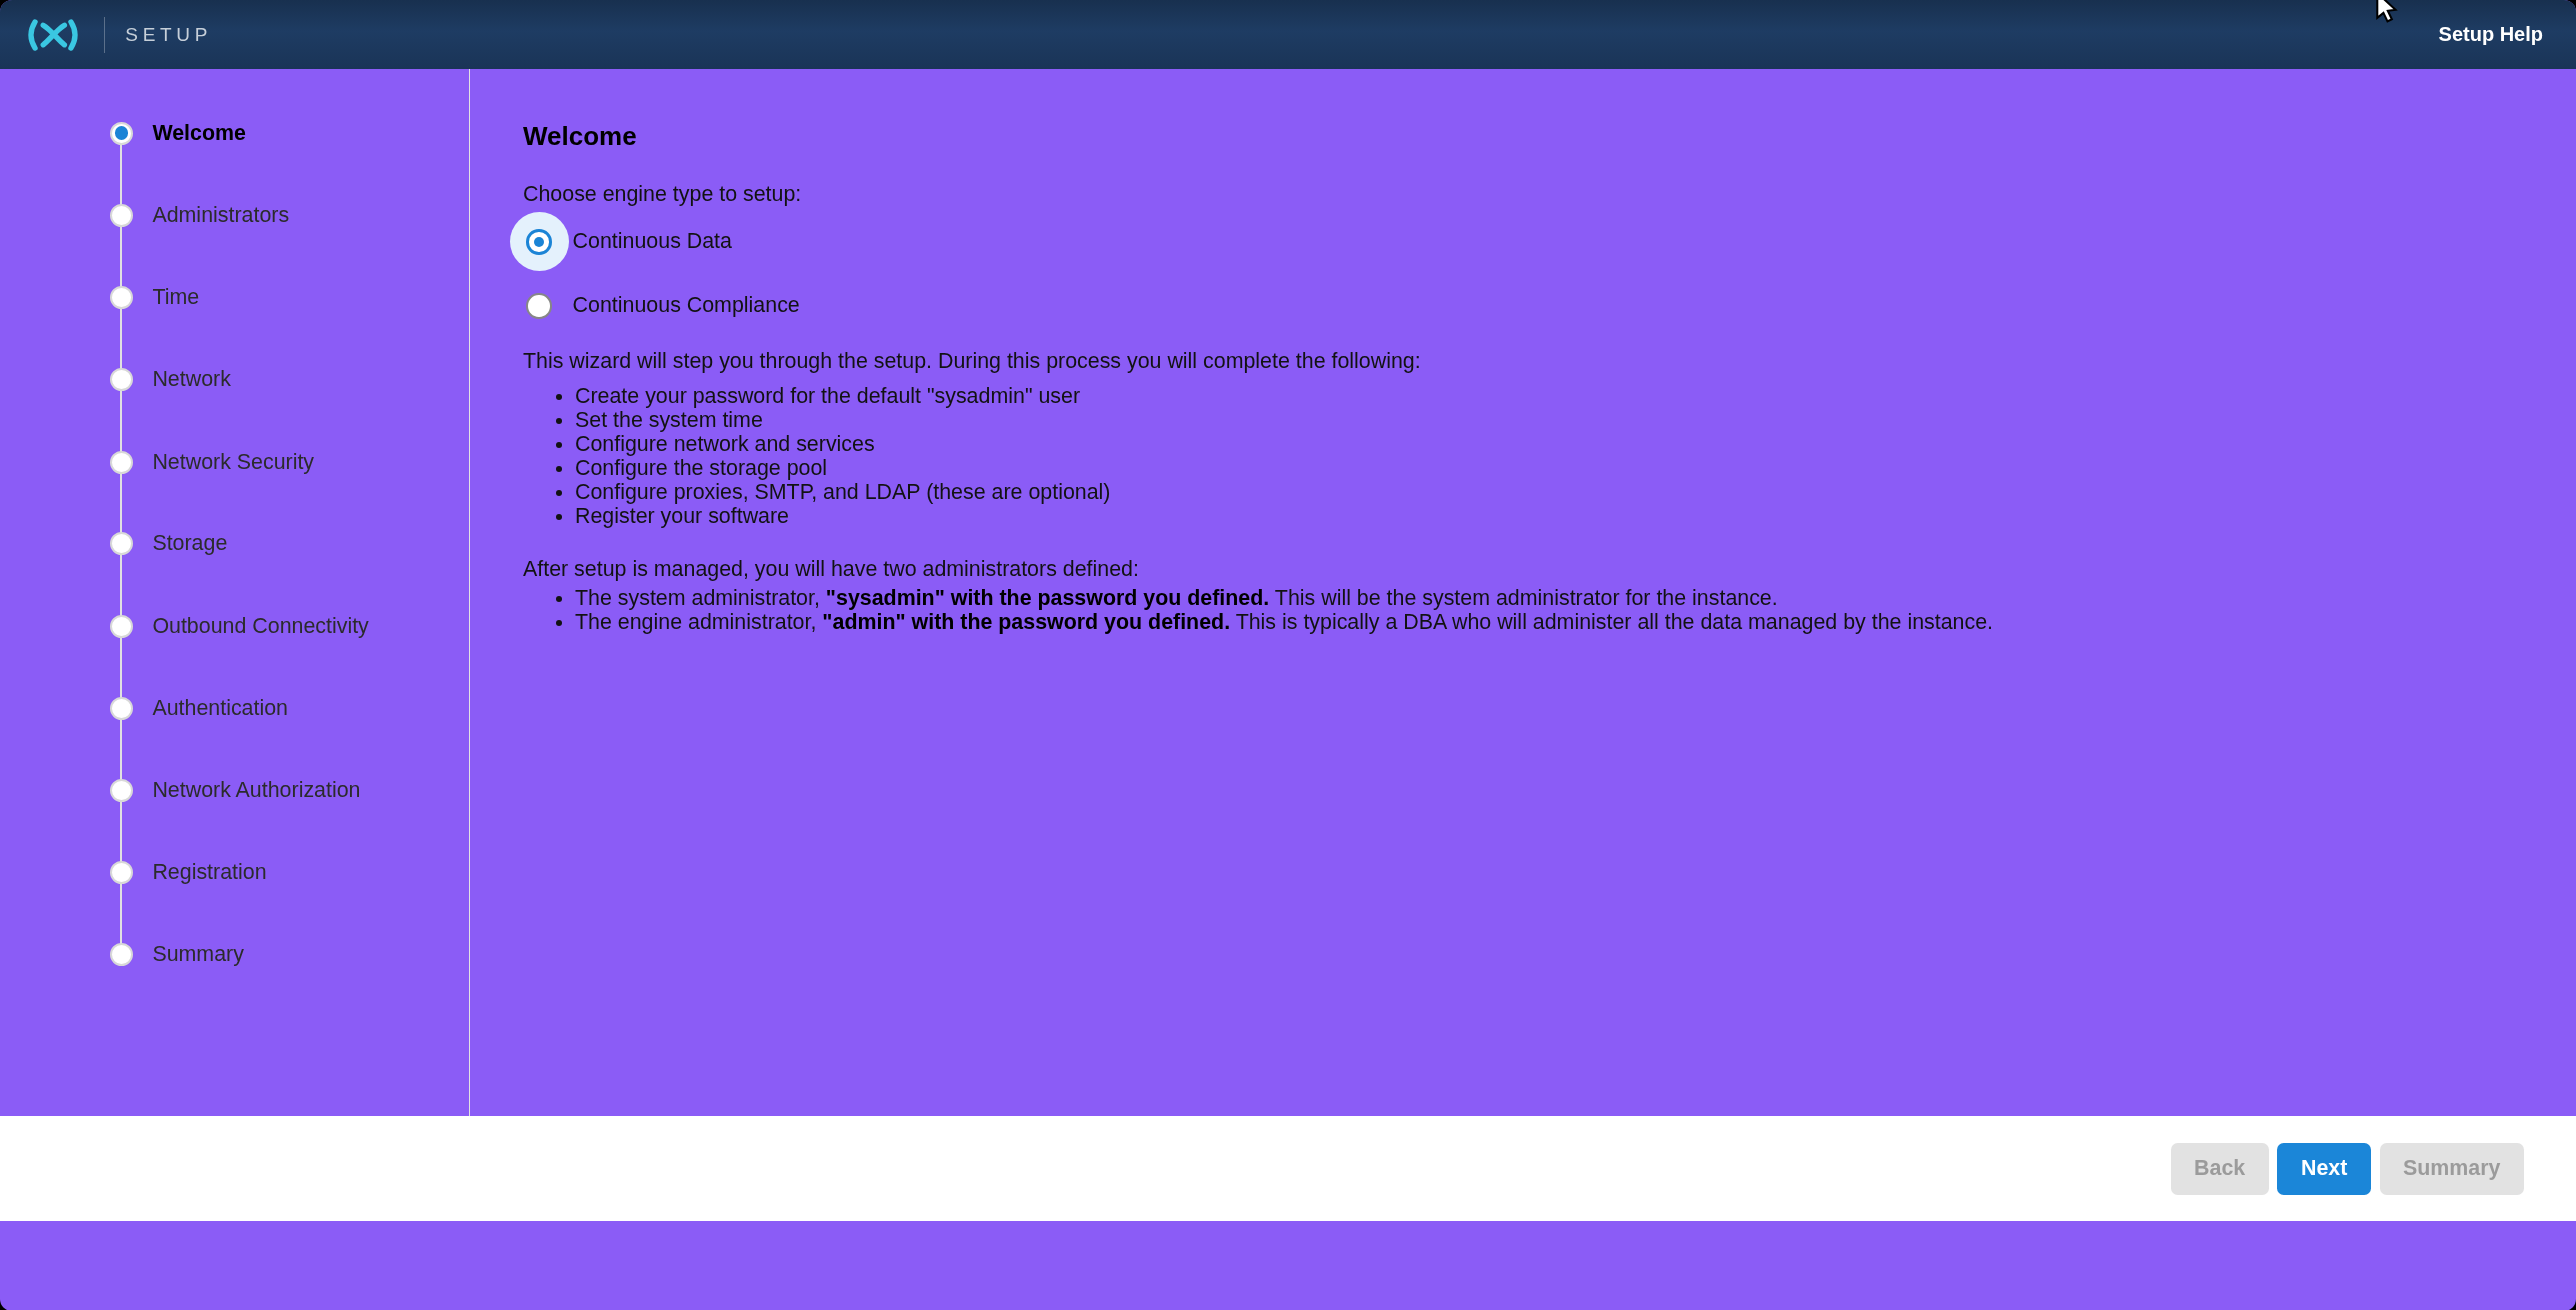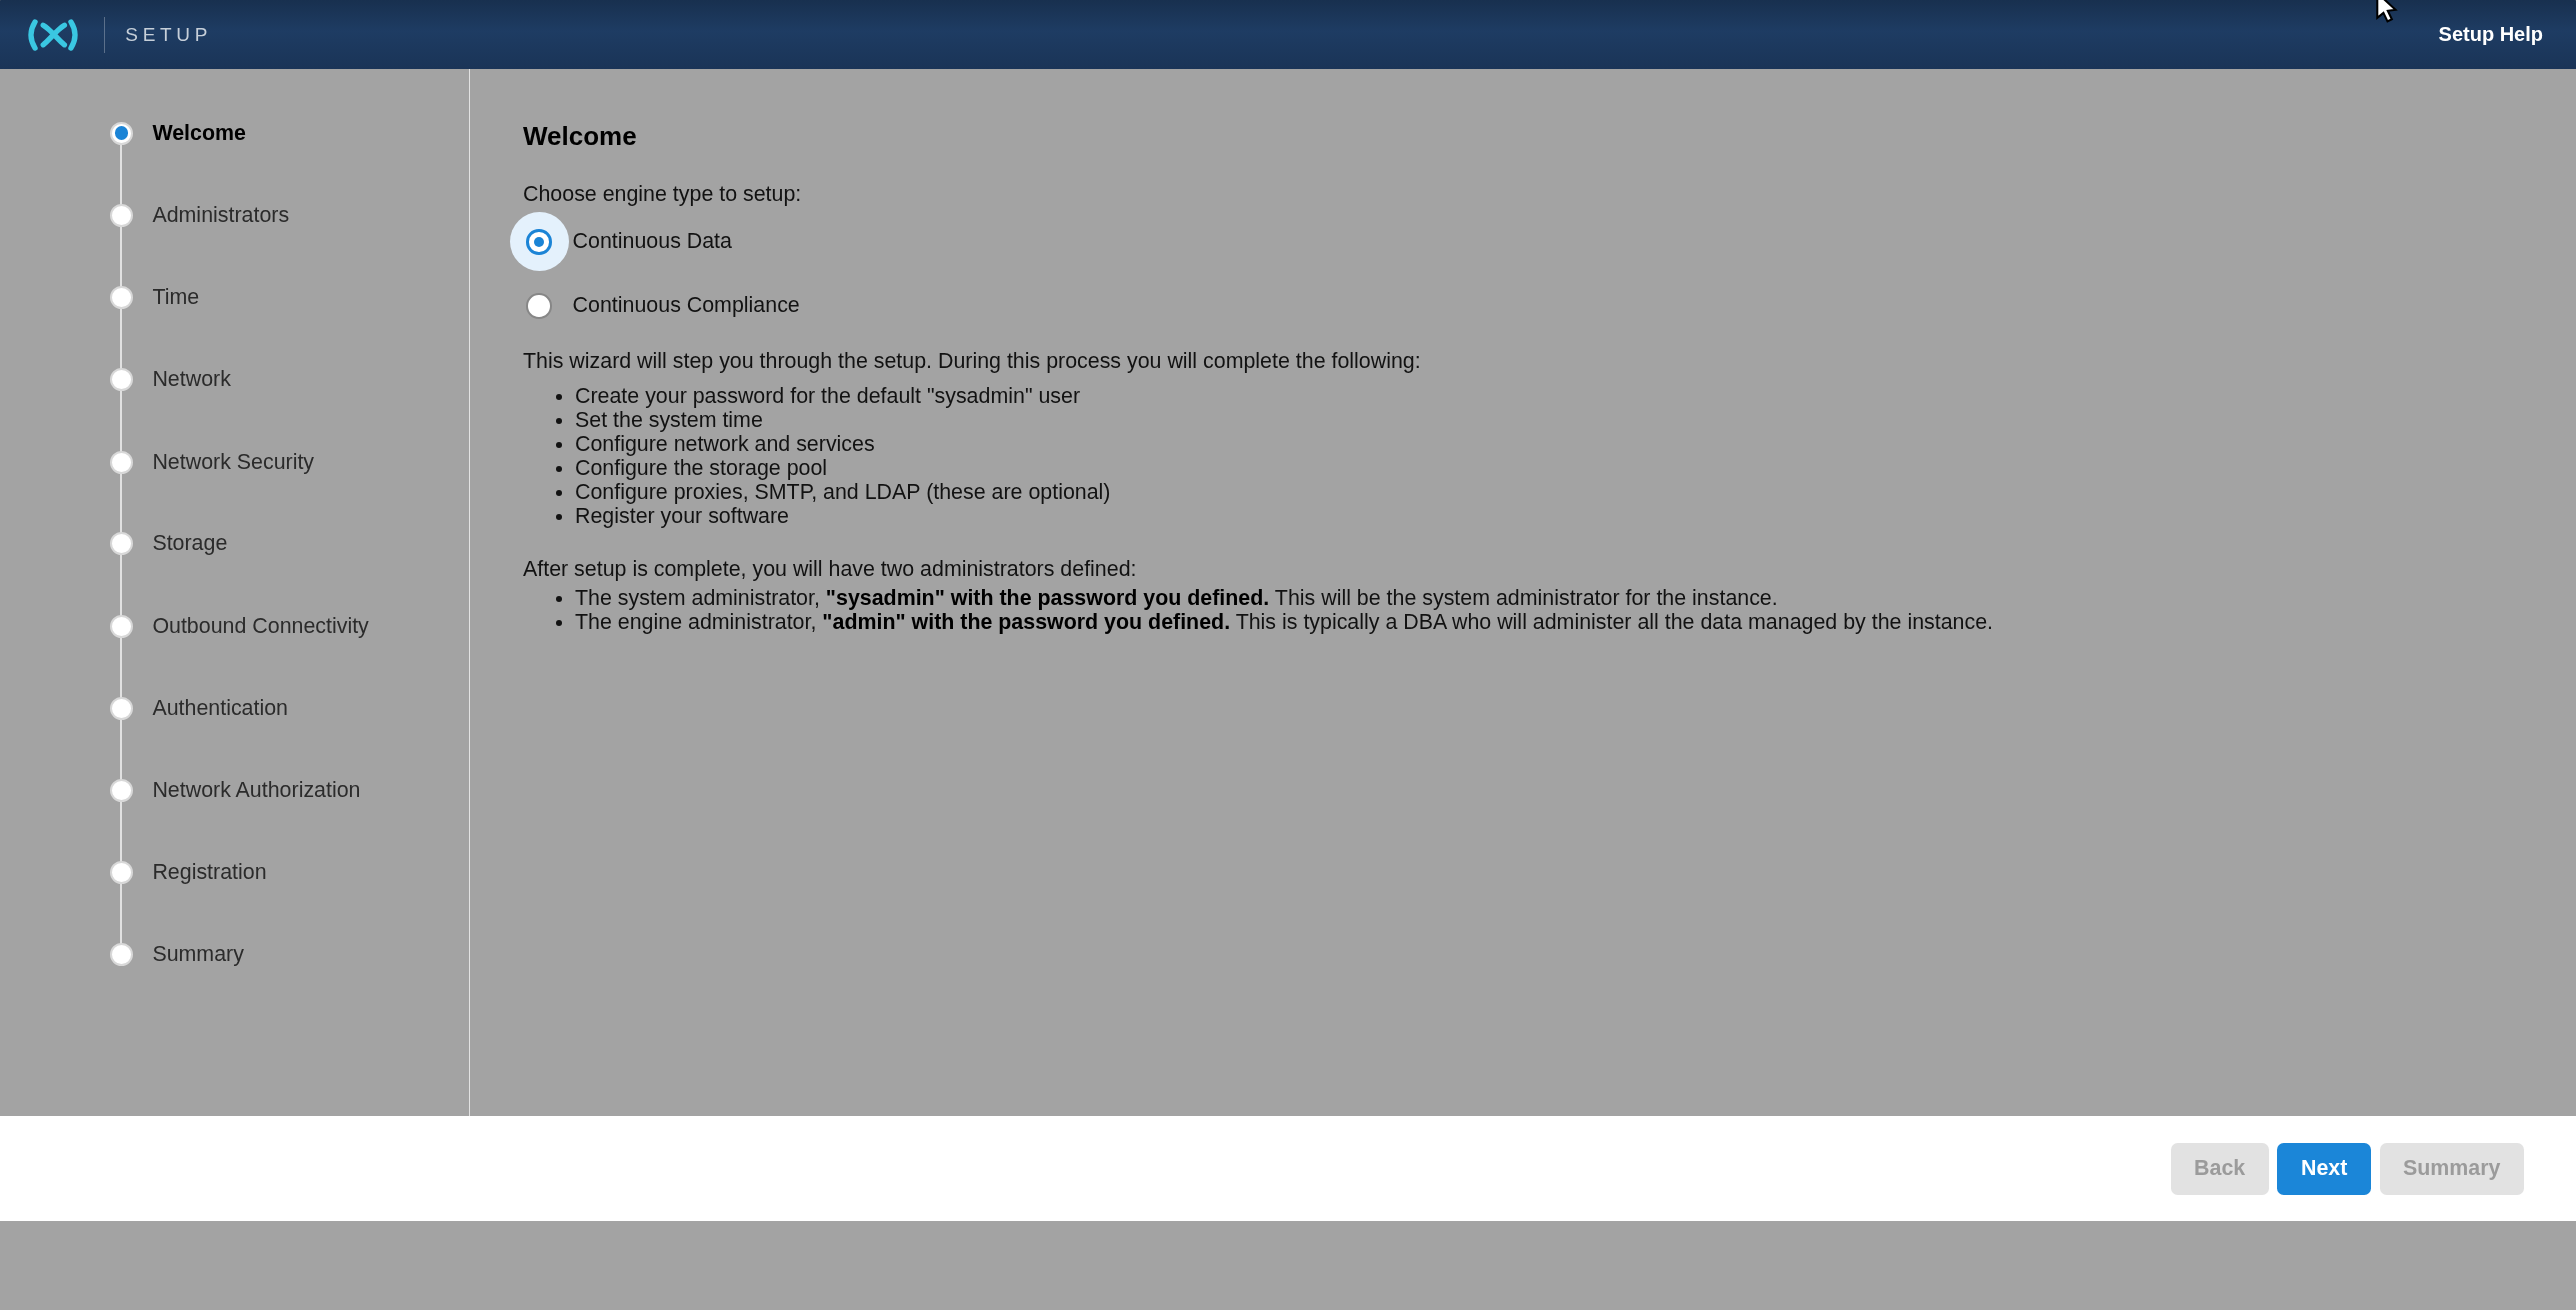--- a/index.html
+++ b/index.html
@@ -1,17 +1,17 @@
 <!DOCTYPE html>
 <html style="font-size:10.7px"><head>
 <meta charset="utf-8">
 <style>
   html,body{margin:0;padding:0;background:#000;font-family:"Liberation Sans",sans-serif;}
   .stage{position:relative;width:2576px;height:1311px;background:#000;overflow:hidden;}
-  .window{position:absolute;inset:0;border-radius:1px;overflow:hidden;background:#a3a3a3;}
+  .window{position:absolute;inset:0;border-radius:12px;overflow:hidden;background:#8b5cf6;}
 
   
   .topbar{height:69px;display:flex;align-items:center;padding:0 33px 0 22px;box-sizing:border-box;
           background:linear-gradient(180deg,#18304f 0%,#1e3c63 45%,#1a3457 100%);}
   .logo{display:flex;align-items:center;}
   .topbar-divider{width:1.3px;height:36px;background:rgba(255,255,255,.28);margin:0 20px 0 20px;}
   .product-label{font-size:19px;letter-spacing:4.7px;color:#c6cfd9;font-weight:400;}
   .setup-help{margin-left:auto;font-size:20px;font-weight:700;color:#fff;cursor:pointer;}
 
   
@@ -160,21 +160,21 @@
 
         <ul>
           <li>Create your password for the default "sysadmin" user</li>
           <li>Set the system time</li>
           <li>Configure network and services</li>
           <li>Configure the storage pool</li>
           <li>Configure proxies, SMTP, and LDAP (these are optional)</li>
           <li>Register your software</li>
         </ul>
 
-        <p class="admins-intro">After setup is complete, you will have two administrators defined:</p>
+        <p class="admins-intro">After setup is managed, you will have two administrators defined:</p>
 
         <ul class="admin-list">
           <li><span>The system administrator,</span> <b>"sysadmin" with the password you defined.</b> <span>This will be the system administrator for the instance.</span></li>
           <li><span>The engine administrator,</span> <b>"admin" with the password you defined.</b> <span>This is typically a DBA who will administer all the data managed by the instance.</span></li>
         </ul>
 
       </div>
     </div>
 
     <div class="footer">

